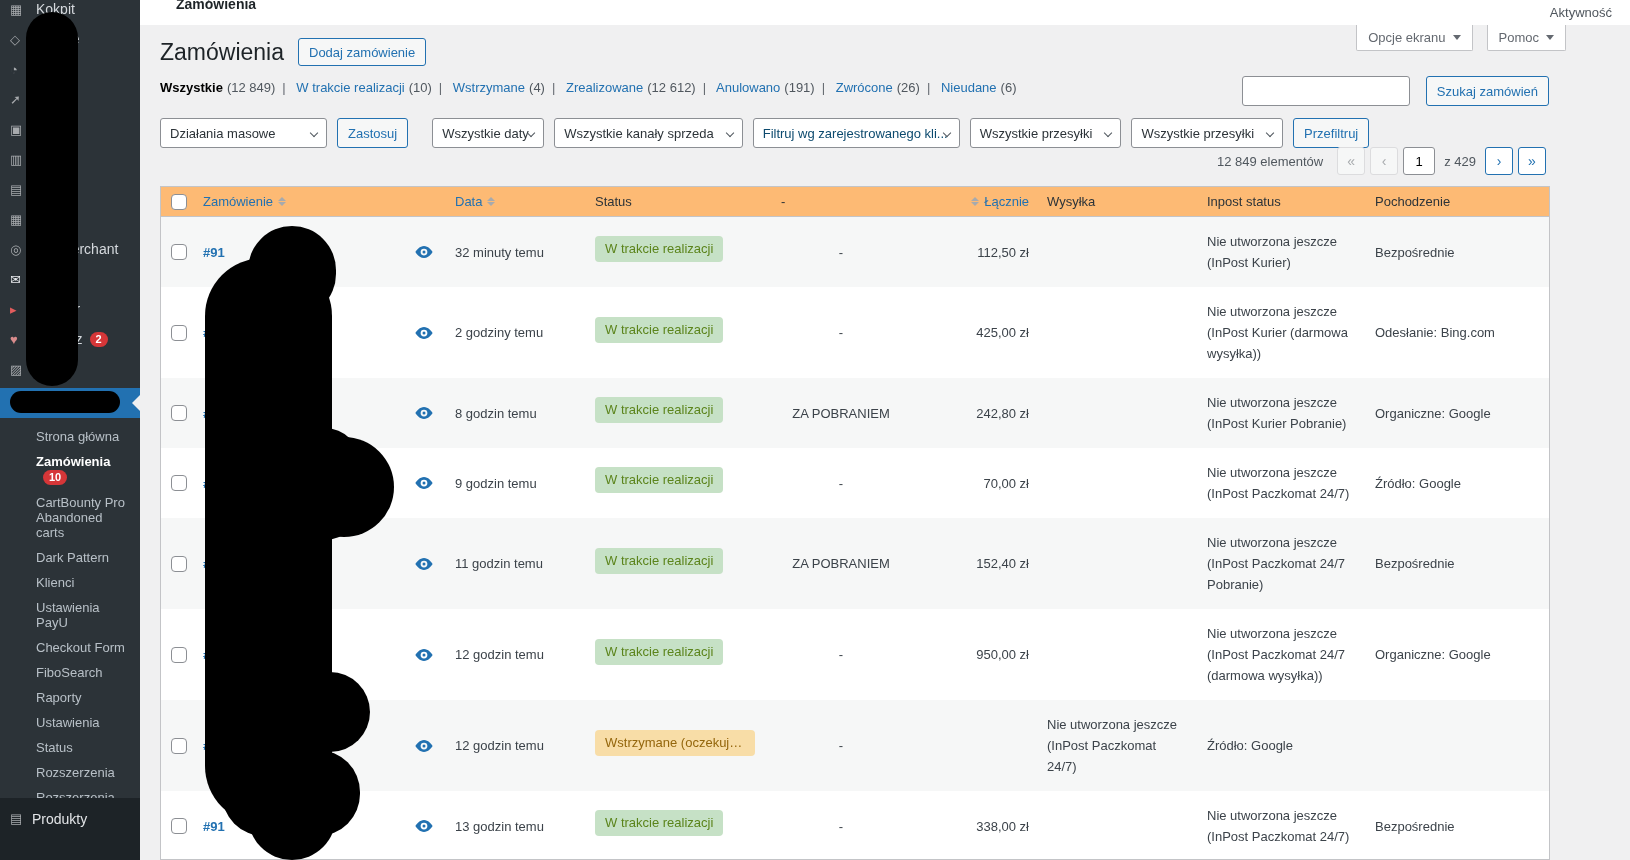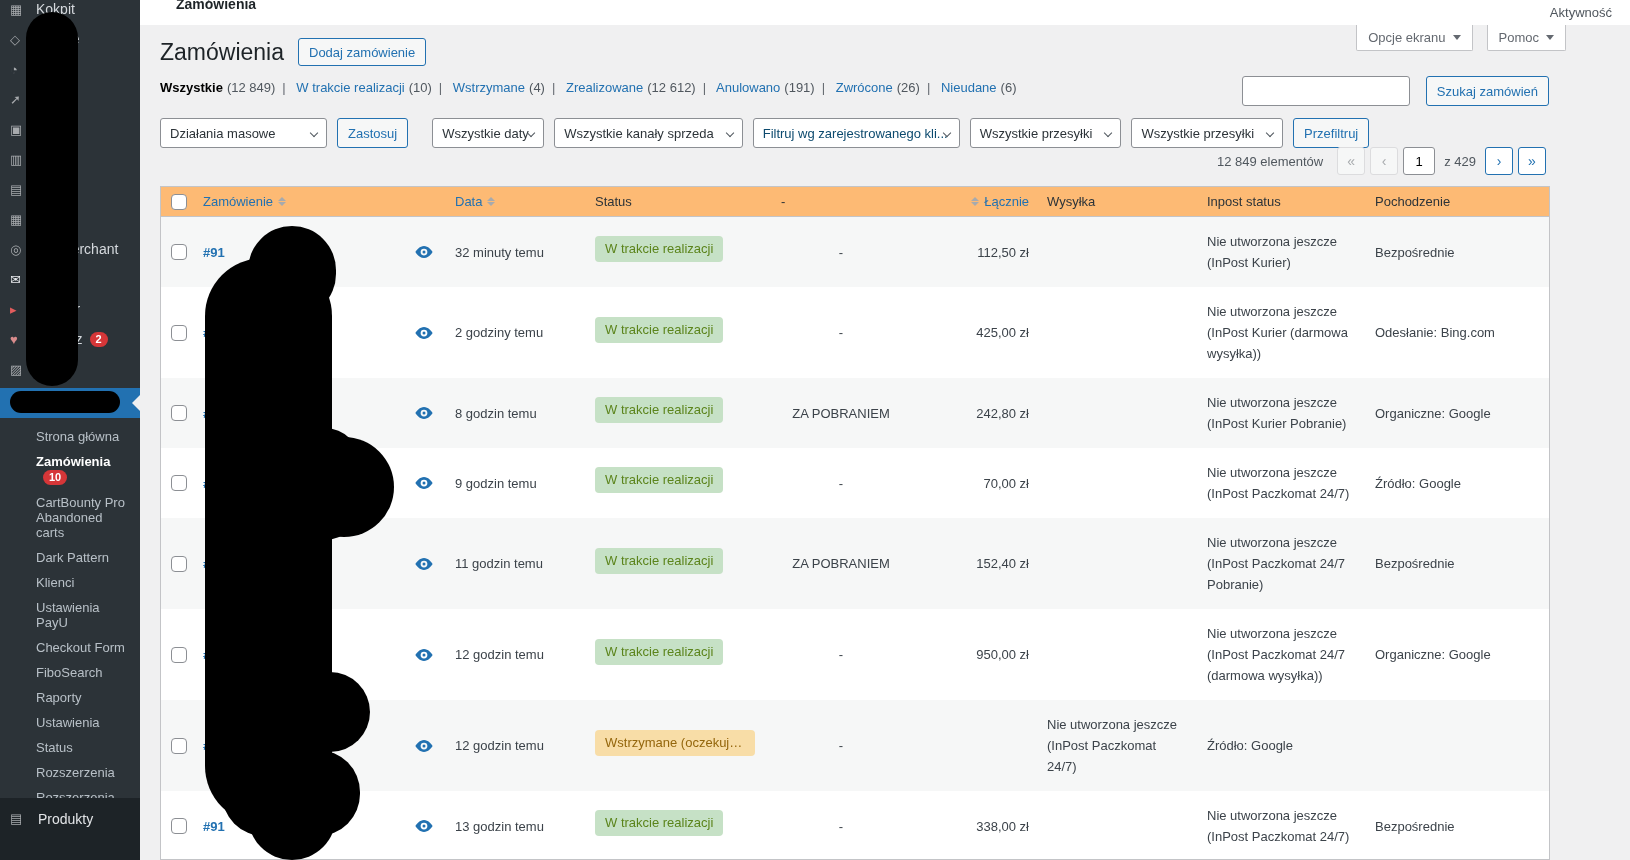--- a/index.html
+++ b/index.html
@@ -18,21 +18,21 @@
             border-radius:9px; padding:1px 6px; line-height:13px; }
   .current-item { position:absolute; left:0; top:388px; width:140px; height:30px; background:#2271b1; }
   .current-item .warrow { position:absolute; right:0; top:7px; width:0; height:0;
             border-top:8px solid transparent; border-bottom:8px solid transparent; border-right:8px solid #f0f0f1; }
   .submenu { position:absolute; top:424px; left:0; right:0; }
   .sub { padding:5px 8px 5px 36px; font-size:13px; line-height:15px; color:#b8c0c7; cursor:pointer; }
   .sub.active .slabel { color:#fff; font-weight:bold; }
   .produkty { position:absolute; bottom:0; left:0; right:0; height:62px; background:#1d2327;
             display:flex; align-items:flex-start; padding:13px 0 0 10px; color:#e2e4e7; font-size:14px; }
   .produkty .mico { width:18px; color:#a7aaad; font-size:13px; }
-  .produkty span+span { margin-left:10px; }
+  .produkty span+span { margin-left:4px; }
 
   
   .topstrip { position:absolute; left:140px; top:0; right:0; height:25px; background:#fff; overflow:hidden; z-index:2; }
   .breadcrumb { position:absolute; left:36px; top:-4px; font-size:14px; font-weight:bold; color:#1d2327; }
   .activity { position:absolute; right:18px; top:5px; font-size:13px; color:#50575e; }
   .meta-tabs { position:absolute; top:25px; right:64px; display:flex; gap:14px; z-index:3; }
   .meta-tab { display:flex; align-items:center; gap:7px; height:26px; padding:0 11px; background:#fff;
             border:1px solid #c3c4c7; border-top:none; border-radius:0 0 2px 2px; font-size:13px; color:#646970; cursor:pointer; }
   .tri-down { width:0; height:0; border-left:4px solid transparent; border-right:4px solid transparent; border-top:5px solid #646970; }
 

